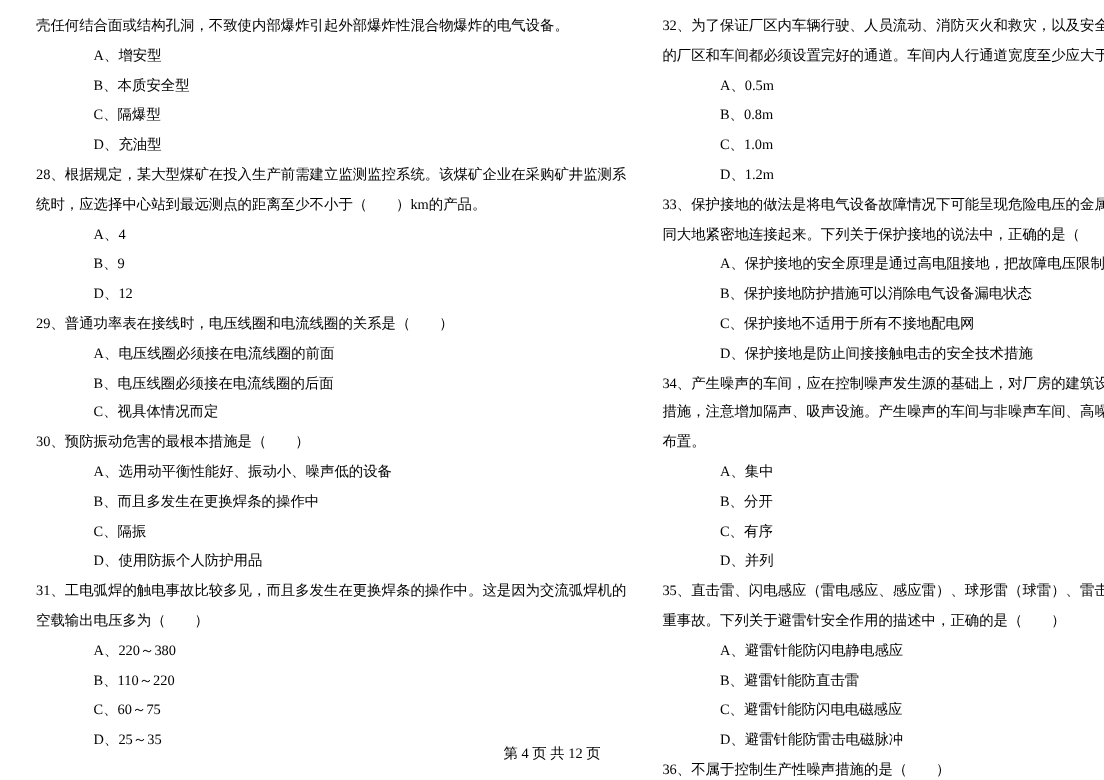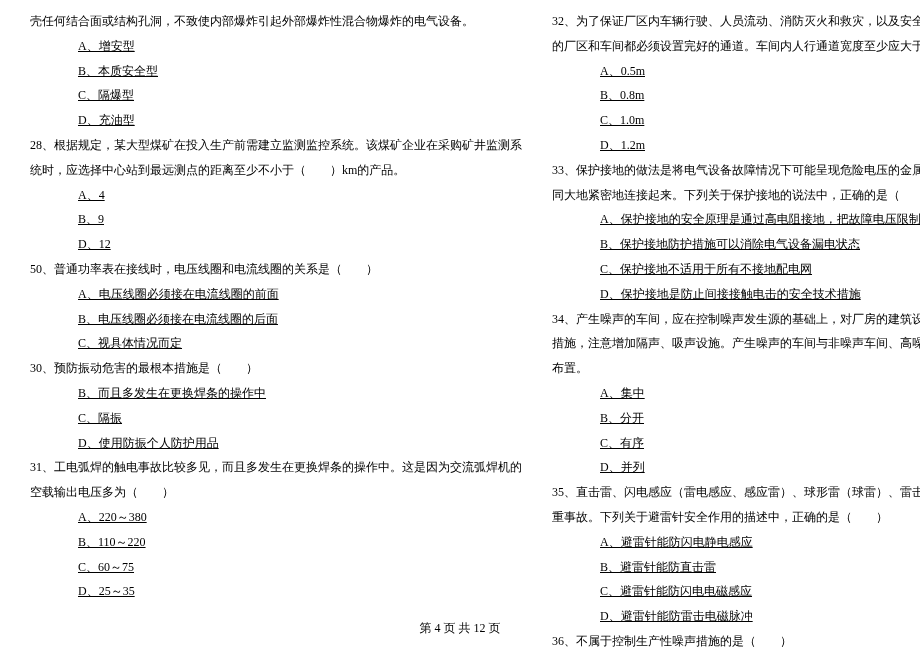--- a/index.html
+++ b/index.html
@@ -19,21 +19,21 @@
       gap: 30px;
     }
     .column {
       flex: 1;
     }
     .line {
       margin-bottom: 2px;
       white-space: nowrap;
       overflow: hidden;
     }
-    .indent1 { padding-left: 48px; text-decoration: underline; }
+    .indent1 { padding-left: 48px; }
     .footer {
       position: absolute;
       bottom: 10px;
       left: 0;
       width: 100%;
       text-align: center;
       font-size: 12px;
     }
   </style>
 </head>
@@ -44,25 +44,26 @@
     <div class="line">壳任何结合面或结构孔洞，不致使内部爆炸引起外部爆炸性混合物爆炸的电气设备。</div>
     <div class="line indent1">A、增安型</div>
     <div class="line indent1">B、本质安全型</div>
     <div class="line indent1">C、隔爆型</div>
     <div class="line indent1">D、充油型</div>
     <div class="line">28、根据规定，某大型煤矿在投入生产前需建立监测监控系统。该煤矿企业在采购矿井监测系</div>
     <div class="line">统时，应选择中心站到最远测点的距离至少不小于（　　）km的产品。</div>
     <div class="line indent1">A、4</div>
     <div class="line indent1">B、9</div>
     <div class="line indent1">D、12</div>
-    <div class="line">50、普通功率表在接线时，电压线圈和电流线圈的关系是（　　）</div>
+    <div class="line">29、普通功率表在接线时，电压线圈和电流线圈的关系是（　　）</div>
     <div class="line indent1">A、电压线圈必须接在电流线圈的前面</div>
     <div class="line indent1">B、电压线圈必须接在电流线圈的后面</div>
     <div class="line indent1">C、视具体情况而定</div>
     <div class="line">30、预防振动危害的最根本措施是（　　）</div>
+    <div class="line indent1">A、选用动平衡性能好、振动小、噪声低的设备</div>
     <div class="line indent1">B、而且多发生在更换焊条的操作中</div>
     <div class="line indent1">C、隔振</div>
     <div class="line indent1">D、使用防振个人防护用品</div>
     <div class="line">31、工电弧焊的触电事故比较多见，而且多发生在更换焊条的操作中。这是因为交流弧焊机的</div>
     <div class="line">空载输出电压多为（　　）</div>
     <div class="line indent1">A、220～380</div>
     <div class="line indent1">B、110～220</div>
     <div class="line indent1">C、60～75</div>
     <div class="line indent1">D、25～35</div>
   </div>

